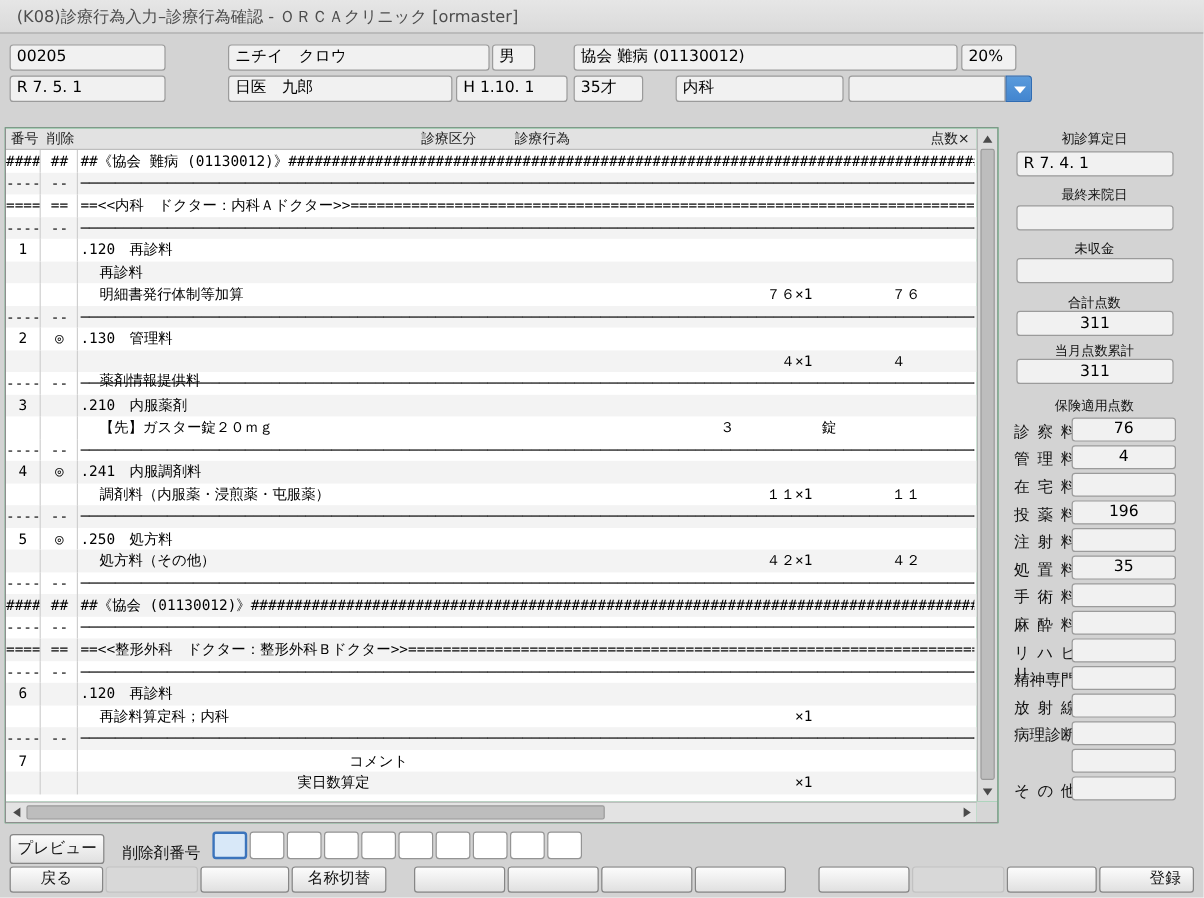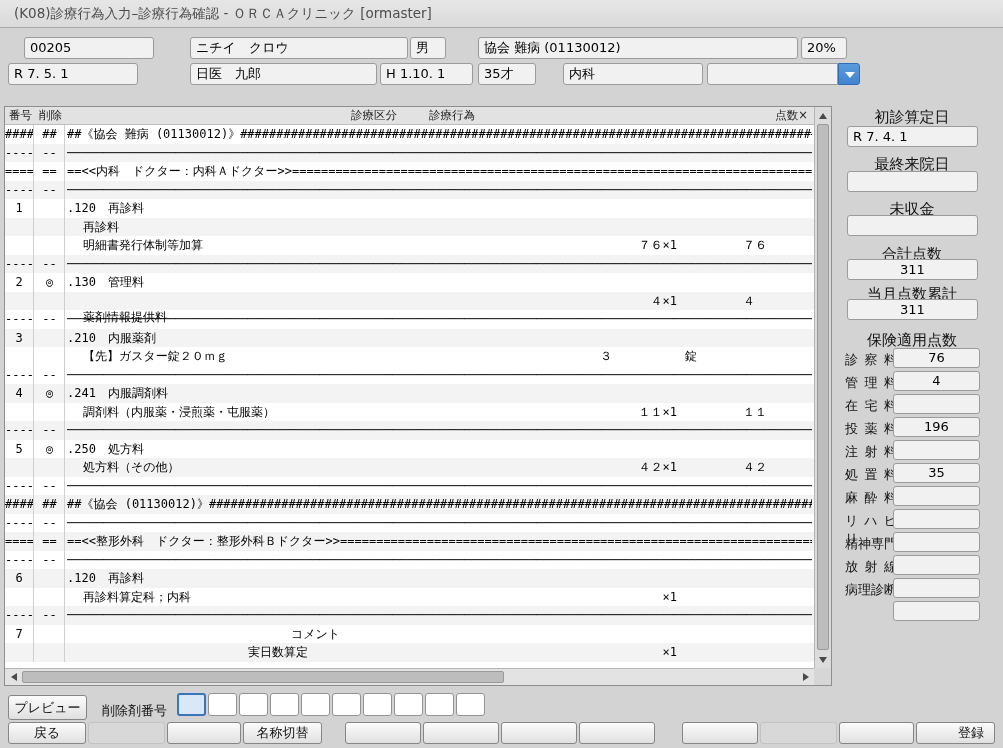--- a/index.html
+++ b/index.html
@@ -71,21 +71,21 @@
   .vsb .thumb{position:absolute;left:2px;right:2px;top:17px;bottom:18px;background:#bdbdbd;border:1px solid #9a9a9a;border-radius:2px;}
   .hsb{position:absolute;left:0;bottom:0;right:17px;height:17px;background:#e3e3e3;border-top:1px solid #b5b5b5;box-sizing:border-box;}
   .hsb .lt,.hsb .rt{position:absolute;top:0;width:16px;height:16px;}
   .hsb .lt{left:1px;} .hsb .rt{right:1px;}
   .hsb .lt:after{content:"";position:absolute;left:5px;top:4px;border-top:4px solid transparent;border-bottom:4px solid transparent;border-right:6px solid #4a4a4a;}
   .hsb .rt:after{content:"";position:absolute;left:6px;top:4px;border-top:4px solid transparent;border-bottom:4px solid transparent;border-left:6px solid #4a4a4a;}
   .hsb .thumb{position:absolute;top:2px;bottom:2px;left:17px;width:480px;background:#bdbdbd;border:1px solid #9a9a9a;border-radius:2px;}
   .sbcorner{position:absolute;right:0;bottom:0;width:17px;height:17px;background:#d6d6d6;}
   
   .sidebar{position:absolute;left:843px;top:106px;width:160px;height:620px;}
-  .slabel{position:absolute;left:0;width:138px;text-align:center;font-size:15px;color:#111;}
+  .slabel{position:absolute;left:0;width:138px;text-align:center;font-size:11px;color:#111;}
   .sinput{position:absolute;left:4px;width:131px;height:21px;box-sizing:border-box;
     background:#f1f1f1;border:1px solid #9b9b9b;border-radius:3px;font-size:13px;line-height:19px;padding-left:5px;white-space:pre;}
   .sinput.center{text-align:center;padding-left:0;}
   .prow{position:relative;height:23px;}
   .plabel{position:absolute;left:2px;top:3px;width:52px;font-size:13px;color:#111;
     text-align:justify;text-align-last:justify;font-family:Liberation Mono, monospace;}
   .pinput{position:absolute;left:50px;top:0;width:87px;height:20px;box-sizing:border-box;
     background:#f1f1f1;border:1px solid #9b9b9b;border-radius:3px;font-size:13px;line-height:18px;text-align:center;}
   
   .btn{
@@ -102,21 +102,21 @@
     background:#fff;border:1px solid #949494;border-radius:3px;}
   .dbox.focus{background:#d8e8f8;border:2px solid #3b74bc;}
 </style>
 </head>
 <body>
 
 <div class="titlebar">
   <span class="ttl">(K08)診療行為入力–診療行為確認 - ＯＲＣＡクリニック [ormaster]</span>
 </div>
 
-<div class="field" style="left:24px;top:37px;width:130px;">00205</div>
+<div class="field" style="left:8px;top:37px;width:130px;">00205</div>
 <div class="field" style="left:190px;top:37px;width:218px;">ニチイ　クロウ</div>
 <div class="field" style="left:410px;top:37px;width:36px;">男</div>
 <div class="field" style="left:478px;top:37px;width:320px;">協会 難病 (01130012)</div>
 <div class="field" style="left:801px;top:37px;width:46px;">20%</div>
 
 <div class="field" style="left:8px;top:63px;width:130px;">R 7. 5. 1</div>
 <div class="field" style="left:190px;top:63px;width:187px;">日医　九郎</div>
 <div class="field" style="left:380px;top:63px;width:93px;">H 1.10. 1</div>
 <div class="field" style="left:478px;top:63px;width:58px;">35才</div>
 <div class="field" style="left:563px;top:63px;width:140px;">内科</div>
@@ -215,20 +215,24 @@
       </div>
       <div class="prow">
         <span class="plabel">注射料</span>
         <div class="pinput"></div>
       </div>
       <div class="prow">
         <span class="plabel">処置料</span>
         <div class="pinput">35</div>
       </div>
       <div class="prow">
+        <span class="plabel">手術料</span>
+        <div class="pinput"></div>
+      </div>
+      <div class="prow">
         <span class="plabel">麻酔料</span>
         <div class="pinput"></div>
       </div>
       <div class="prow">
         <span class="plabel">リハビリ</span>
         <div class="pinput"></div>
       </div>
       <div class="prow">
         <span class="plabel">精神専門</span>
         <div class="pinput"></div>
@@ -236,20 +240,24 @@
       <div class="prow">
         <span class="plabel">放射線</span>
         <div class="pinput"></div>
       </div>
       <div class="prow">
         <span class="plabel">病理診断</span>
         <div class="pinput"></div>
       </div>
       <div class="prow">
         <span class="plabel"></span>
+        <div class="pinput"></div>
+      </div>
+      <div class="prow">
+        <span class="plabel">その他</span>
         <div class="pinput"></div>
       </div>
     </div>
 </div>
 
 <div class="btn preview">プレビュー</div>
 <span class="dellabel">削除剤番号</span>
 <div class="dboxes">
     <div class="dbox focus" style="left: 0px;"></div>
     <div class="dbox" style="left: 31px;"></div>

